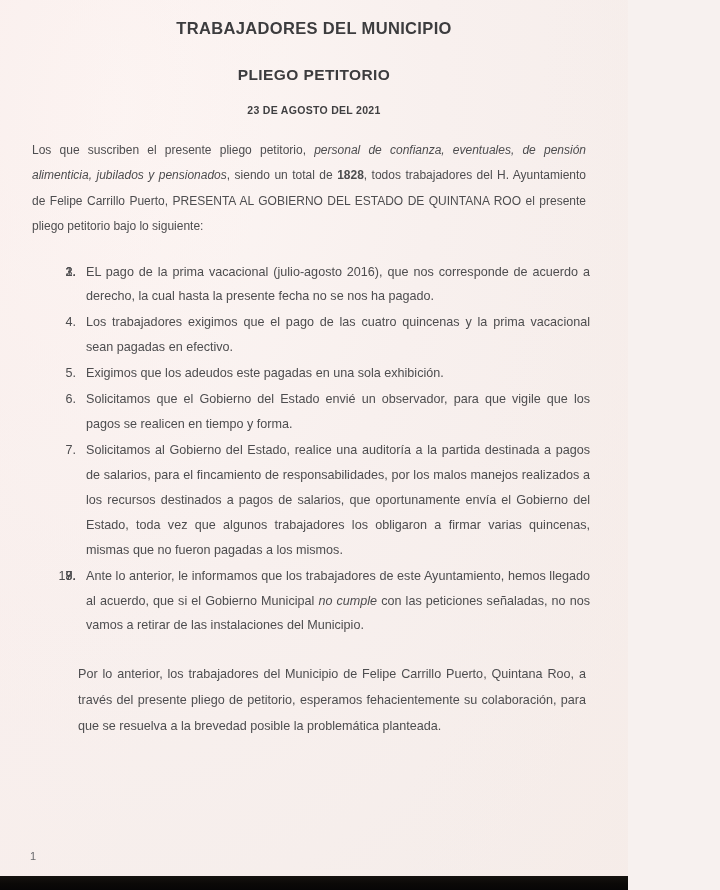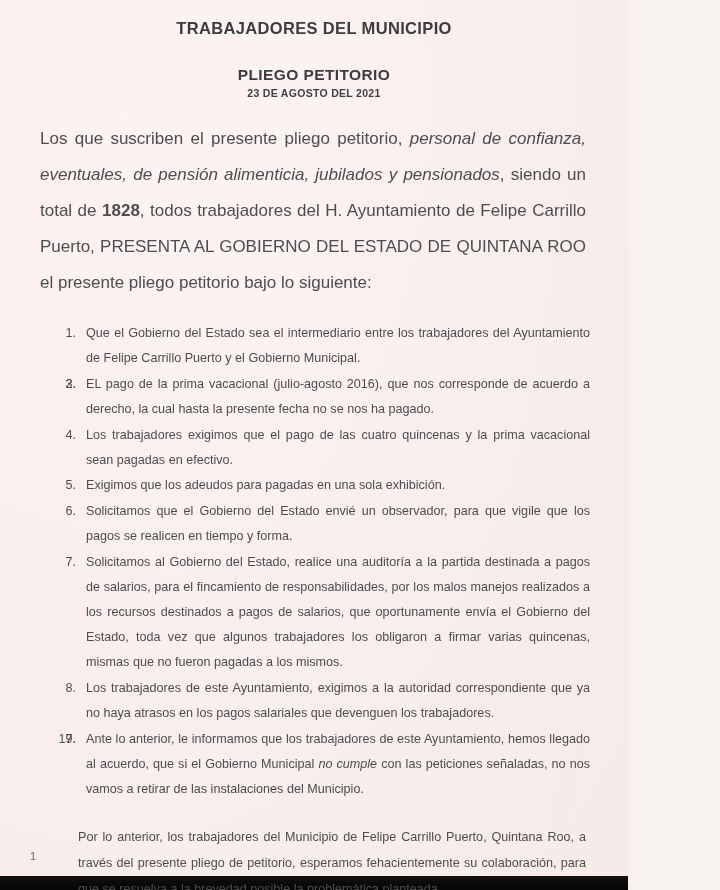--- a/index.html
+++ b/index.html
@@ -76,28 +76,28 @@
     font-weight: bold;
     font-size: 15.5px;
     letter-spacing: 0.4px;
     color: #3c3c3e;
   }
 
   .subtitle-date {
     font-weight: bold;
     font-size: 10.5px;
     letter-spacing: 0.3px;
-    margin-top: 3px;
+    margin-top: 20px;
     color: #3f3f41;
   }
 
   
   .intro {
-    margin: 22px 16px 0 14px;
-    font-size: 17px;
+    margin: 22px 16px 0 6px;
+    font-size: 12px;
     line-height: 2.12;
     text-align: justify;
     color: #4d4d4f;
   }
 
   .intro em {
     font-style: italic;
   }
 
   .intro b,
@@ -167,42 +167,42 @@
       <div class="subtitle-block">
         <div class="subtitle-main">PLIEGO PETITORIO</div>
         <div class="subtitle-date">23 DE AGOSTO DEL 2021</div>
       </div>
     </div>
 
     <p class="intro"><span>Los que suscriben el presente pliego petitorio, </span><em>personal de confianza, eventuales, de pensión alimenticia, jubilados y pensionados</em><span>, siendo un total de </span><b>1828</b><span>, todos trabajadores del H. Ayuntamiento de Felipe Carrillo Puerto, PRESENTA AL GOBIERNO DEL ESTADO DE QUINTANA ROO el presente pliego petitorio bajo lo siguiente:</span></p>
 
     <ol class="petitions">
       <li>
-        <span class="num">1.</span><span>Que el Gobierno del Estado sea el intermediario entre los trabajadores del Ayuntamiento de Felipe Carrillo Puerto y el Gobierno Municipal.</span>
+        <span class="num">1.</span>
       </li>
       <li>
         <span class="num">2.</span>
       </li>
       <li>
         <span class="num">3.</span><span>EL pago de la prima vacacional (julio-agosto 2016), que nos corresponde de acuerdo a derecho, la cual hasta la presente fecha no se nos ha pagado.</span>
       </li>
       <li>
         <span class="num">4.</span><span>Los trabajadores exigimos que el pago de las cuatro quincenas y la prima vacacional sean pagadas en efectivo.</span>
       </li>
       <li>
-        <span class="num">5.</span><span>Exigimos que los adeudos  para pagadas en una sola exhibición.</span>
+        <span class="num">5.</span><span>Exigimos que los adeudos  este pagadas en una sola exhibición.</span>
       </li>
       <li>
         <span class="num">6.</span><span>Solicitamos que el Gobierno del Estado envié un observador, para que vigile que los pagos se realicen en tiempo y forma.</span>
       </li>
       <li>
         <span class="num">7.</span><span>Solicitamos al Gobierno del Estado, realice una auditoría a la partida destinada a pagos de salarios, para el fincamiento de responsabilidades, por los malos manejos realizados a los recursos destinados a pagos de salarios, que oportunamente envía el Gobierno del Estado, toda vez que algunos trabajadores los obligaron a firmar varias quincenas, mismas que no fueron pagadas a los mismos.</span>
       </li>
       <li>
-        <span class="num">8.</span><span>Los trabajadores de este Ayuntamiento, exigimos a la autoridad correspondiente que ya no haya atrasos en los pagos salariales que devenguen los trabajadores.</span>
+        <span class="num">8.</span>
       </li>
       <li>
         <span class="num">9.</span>
       </li>
       <li>
         <span class="num">17.</span><span>Ante lo anterior, le informamos que los trabajadores de este Ayuntamiento, hemos llegado al acuerdo, que si el Gobierno Municipal </span><em>no cumple</em><span> con las peticiones señaladas, no nos vamos a retirar de las instalaciones del Municipio.</span>
       </li>
     </ol>
 
     <p class="closing">Por lo anterior, los trabajadores del Municipio de Felipe Carrillo Puerto, Quintana Roo, a través del presente pliego de petitorio, esperamos fehacientemente su colaboración, para que se resuelva a la brevedad posible la problemática planteada.</p>

